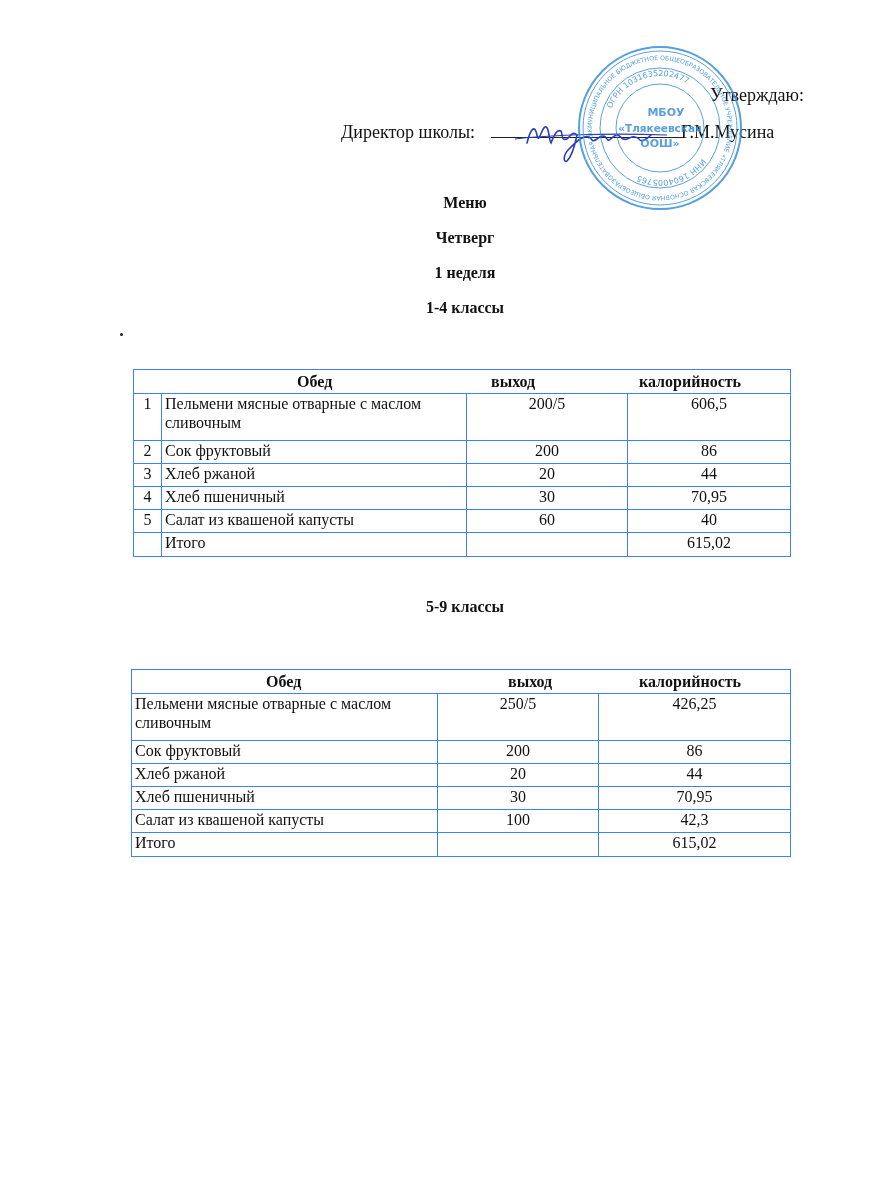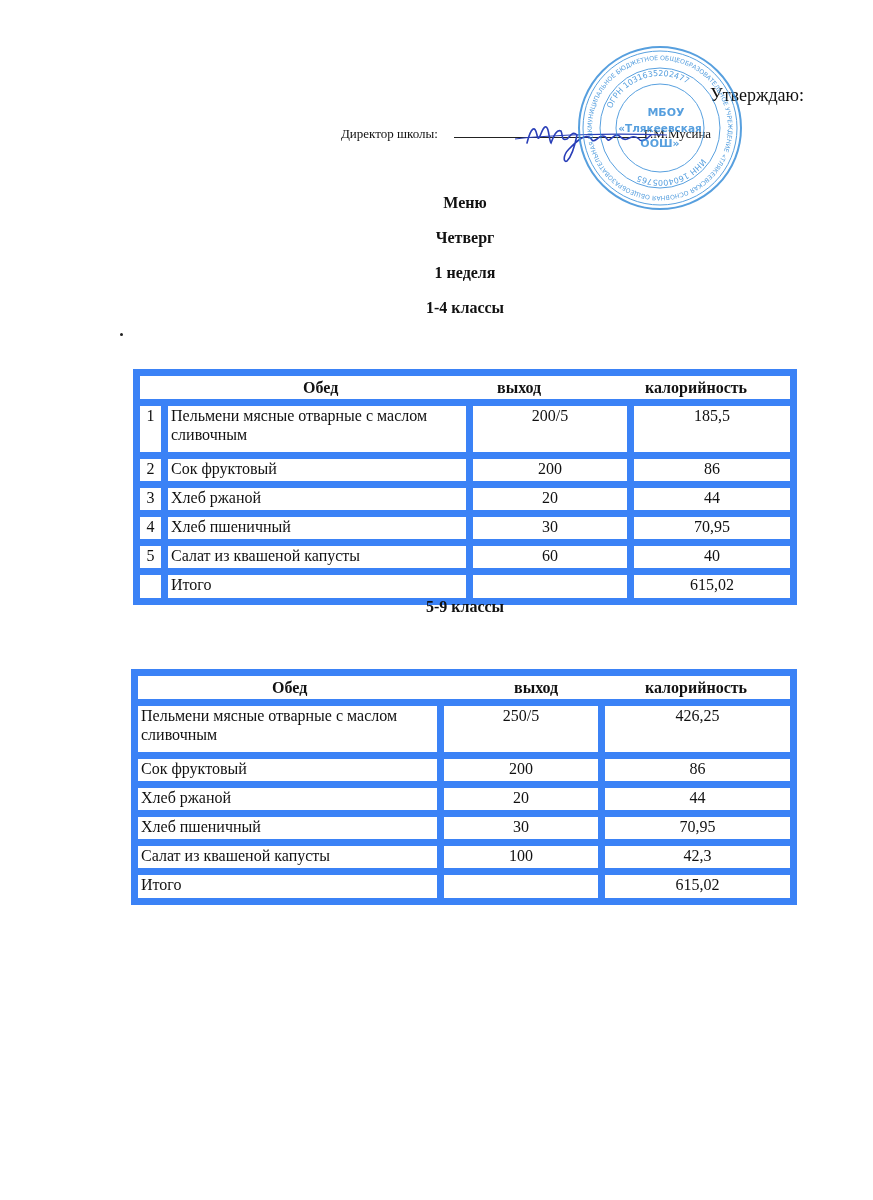--- a/index.html
+++ b/index.html
@@ -20,21 +20,21 @@
     
     .approve {
       right: 69px;
       top: 84px;
       font-size: 18px;
       line-height: 22px;
     }
     .director-line {
       left: 341px;
       top: 119px;
-      font-size: 13px;
+      font-size: 18px;
       line-height: 22px;
       white-space: nowrap;
       display: flex;
       align-items: baseline;
     }
     .sign-underline {
       display: inline-block;
       width: 192px;
       height: 18px;
       border-bottom: 1px solid #222;
@@ -84,21 +84,21 @@
 
     
     table.menu {
       position: absolute;
       border-collapse: collapse;
       font-size: 16px;
       line-height: 19px;
       table-layout: fixed;
     }
     table.menu td, table.menu th {
-      border: 7px solid #3b82f6;
+      border: 1px solid #3b82f6;
       padding: 0 3px;
       vertical-align: top;
     }
     table.menu th {
       font-weight: bold;
       height: 23px;
       vertical-align: middle;
       padding: 0;
     }
     .hdr-row {
@@ -179,21 +179,21 @@
         <span style="left:163px;">Обед</span>
         <span style="left:357px;">выход</span>
         <span style="left:505px;">калорийность</span>
       </div>
     </th>
   </tr>
   <tr class="item tall">
     <td class="num">1</td>
     <td>Пельмени мясные отварные с маслом сливочным</td>
     <td class="center">200/5</td>
-    <td class="center">185,5</td>
+    <td class="center">606,5</td>
   </tr>
   <tr class="item">
     <td class="num">2</td>
     <td>Сок фруктовый</td>
     <td class="center">200</td>
     <td class="center">86</td>
   </tr>
   <tr class="item">
     <td class="num">3</td>
     <td>Хлеб ржаной</td>

